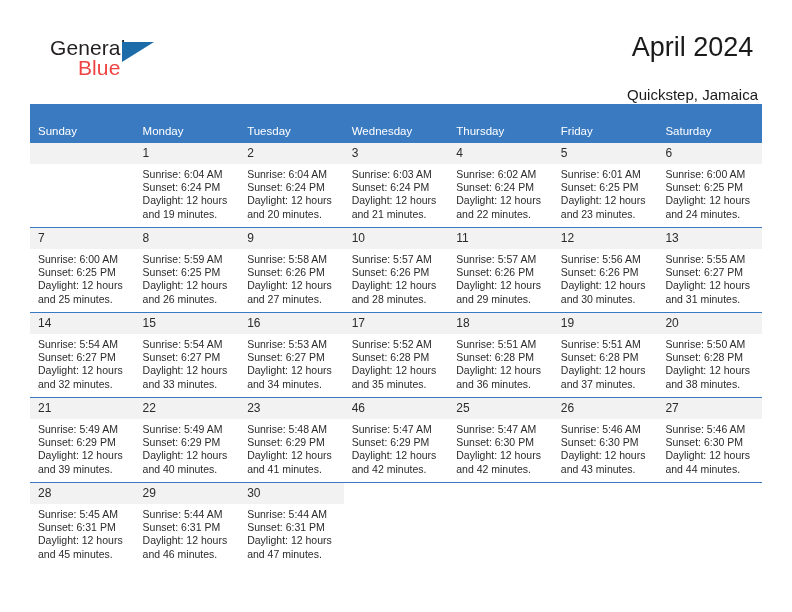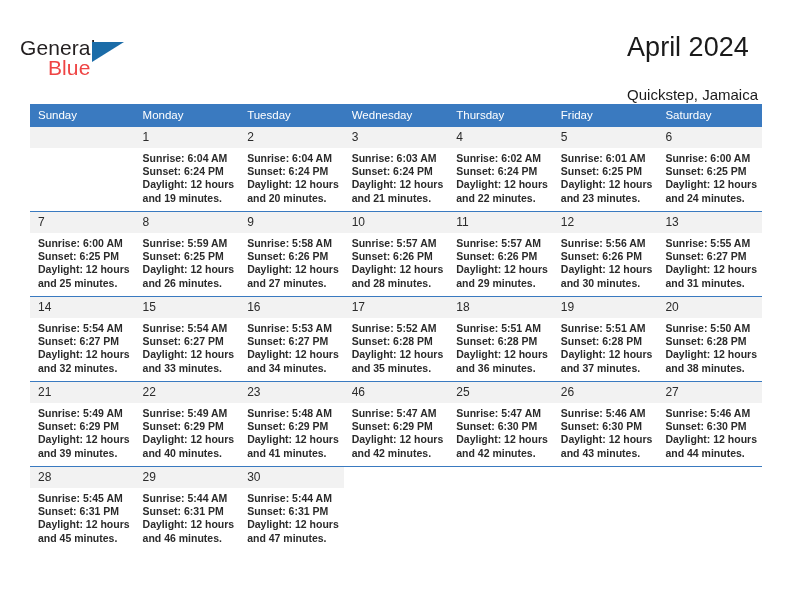--- a/index.html
+++ b/index.html
@@ -27,21 +27,21 @@
   .header {
     position: absolute;
     left: 0;
     top: 0;
     width: 792px;
     height: 100px;
   }
 
   .brand {
     position: absolute;
-    left: 20px;
+    left: 50px;
     top: 36px;
     width: 120px;
     height: 50px;
   }
   .brand-general {
     position: absolute;
     left: 0;
     top: 0;
     font-size: 21px;
     letter-spacing: 0.1px;
@@ -66,21 +66,21 @@
     width: 0;
     height: 0;
     border-left: 32px solid #1b6ca8;
     border-bottom: 20px solid transparent;
   }
 
   .title-block {
     position: absolute;
     right: 34px;
     top: 30px;
-    text-align: left;
+    text-align: center;
   }
   .cal-title {
     font-size: 27px;
     color: #1a1a1a;
     line-height: 34px;
     white-space: nowrap;
   }
   .cal-subtitle {
     font-size: 15px;
     color: #1a1a1a;
@@ -98,21 +98,21 @@
     border-collapse: collapse;
     table-layout: fixed;
   }
 
   .calendar th {
     background: #3a7ac0;
     color: #ffffff;
     font-weight: normal;
     font-size: 11.5px;
     text-align: left;
-    padding: 5px 0 6px 8px;
+    padding: 21px 0 6px 8px;
     height: 12px;
     border: none;
   }
 
   .calendar td {
     vertical-align: top;
     padding: 0;
     border: none;
     border-top: 1px solid #3a7ac0;
     width: 104.57px;
@@ -131,21 +131,20 @@
     font-size: 12px;
     color: #2b2b2b;
     background: #f2f2f2;
     padding: 3px 0 4px 8px;
     height: 14px;
     line-height: 14px;
   }
 
   .day-lines {
     padding: 4px 6px 0 8px;
-    font-weight: bold;
   }
   .day-lines div {
     font-size: 10.5px;
     line-height: 13.2px;
     color: #2b2b2b;
     white-space: nowrap;
   }
   .cell-blank .day-lines div {
     visibility: hidden;
   }

